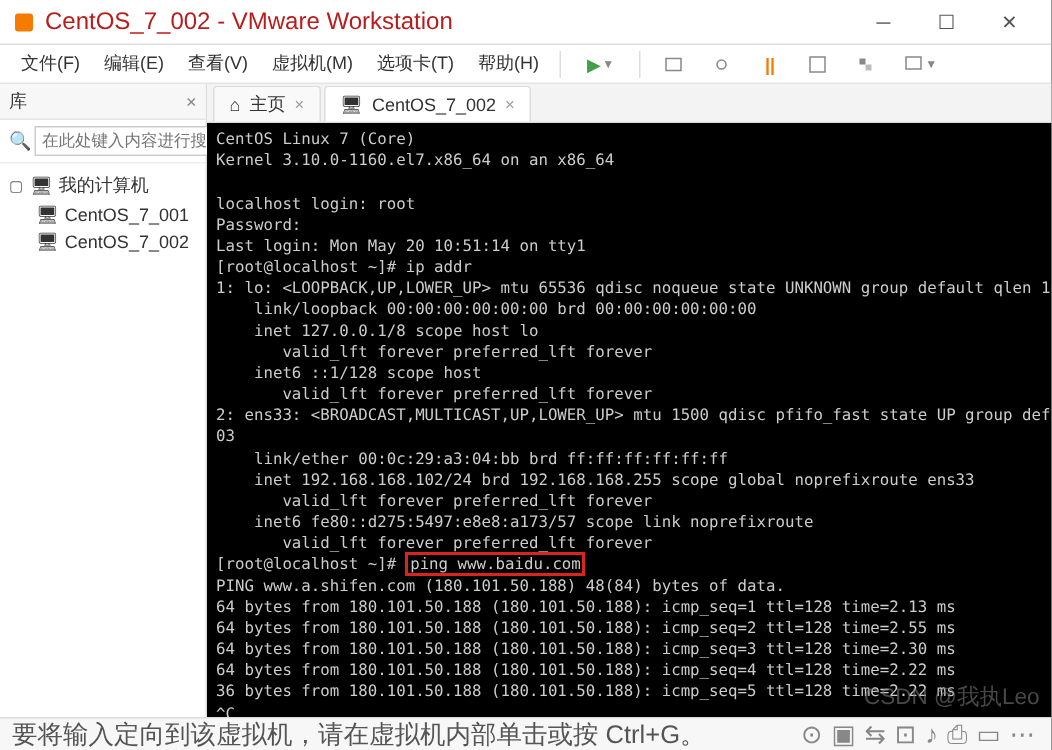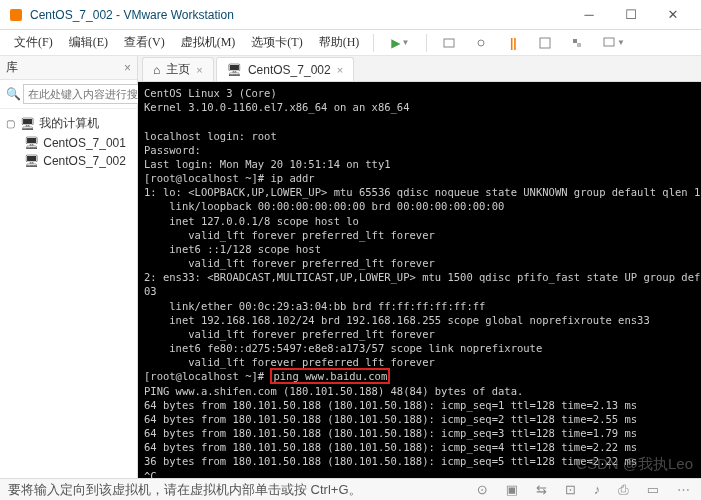--- a/index.html
+++ b/index.html
@@ -1,44 +1,44 @@
 <!DOCTYPE html>
 <html><head>
 <meta charset="utf-8">
 <style>
 * { margin: 0; padding: 0; box-sizing: border-box; }
 body { font-family: "Microsoft YaHei", "Segoe UI", sans-serif; font-size: 12px; background: #f0f0f0; width: 701px; height: 500px; overflow: hidden; display: flex; flex-direction: column; }
 .titlebar { height: 30px; background: #fff; display: flex; align-items: center; padding: 0 8px; border-bottom: 1px solid #ddd; }
 .titlebar .icon { width: 16px; height: 16px; margin-right: 6px; }
-.titlebar .title { flex: 1; font-size: 12px; color: #0c4a6e; }
+.titlebar .title { flex: 1; font-size: 16px; color: #b91c1c; }
 .winbtns { display: flex; gap: 2px; }
 .winbtn { width: 40px; height: 28px; display: flex; align-items: center; justify-content: center; color: #555; font-size: 13px; }
 .menubar { height: 26px; background: #fff; display: flex; align-items: center; padding: 0 8px; gap: 4px; border-bottom: 1px solid #e5e5e5; color: #333; font-size: 12px; }
-.menubar .mi { padding: 2px 6px; font-family: Liberation Serif, serif; }
+.menubar .mi { padding: 2px 6px; }
 .sep { width: 1px; height: 18px; background: #ddd; margin: 0 4px; }
 .tbtn { width: 28px; height: 26px; display: flex; align-items: center; justify-content: center; border-radius: 2px; }
 .tbtn.drop { width: 36px; }
 .content { flex: 1; display: flex; overflow: hidden; }
 .sidebar { width: 138px; background: #fff; border-right: 1px solid #ddd; display: flex; flex-direction: column; }
 .sidebar-hdr { height: 24px; display: flex; align-items: center; padding: 0 6px; font-size: 12px; color: #333; background: #f7f7f7; border-bottom: 1px solid #e5e5e5; }
 .sidebar-hdr .spacer { flex: 1; }
 .search-row { padding: 4px 6px; display: flex; gap: 2px; border-bottom: 1px solid #eee; }
 .search-row input { flex: 1; font-size: 11px; padding: 3px 4px; border: 1px solid #ccc; color: #888; }
 .tree { padding: 4px 2px; font-size: 12px; color: #333; }
 .tree-row { display: flex; align-items: center; padding: 2px 4px; gap: 4px; }
 .tree-row .exp { width: 10px; font-size: 10px; color: #666; }
 .tree-row.indent { padding-left: 22px; }
 .main { flex: 1; display: flex; flex-direction: column; background: #fff; }
 .tabs { height: 26px; background: #f3f3f3; display: flex; align-items: flex-end; border-bottom: 1px solid #ddd; padding-left: 4px; gap: 2px; }
 .tab { height: 24px; padding: 0 10px; display: flex; align-items: center; gap: 6px; font-size: 12px; border: 1px solid #ddd; border-bottom: none; background: #f9f9f9; border-radius: 3px 3px 0 0; color: #333; }
 .tab.active { background: #fff; }
 .tab .x { color: #999; font-size: 11px; }
 .terminal { flex: 1; background: #000; color: #ccc; font-family: Consolas, monospace; font-size: 10.5px; line-height: 1.35; padding: 4px 6px; overflow: hidden; white-space: pre; }
 .terminal .hl { border: 2px solid #d22; padding: 0 1px; }
-.statusbar { height: 22px; background: #f7f7f7; border-top: 1px solid #ddd; display: flex; align-items: center; padding: 0 8px; font-size: 13px; color: #555; gap: 12px; }
+.statusbar { height: 22px; background: #f7f7f7; border-top: 1px solid #ddd; display: flex; align-items: center; padding: 0 8px; font-size: 17px; color: #555; }
 .statusbar .spacer { flex: 1; }
 .statusbar .sicon { margin: 0 3px; color: #888; }
 .watermark { position: fixed; right: 8px; bottom: 26px; font-size: 15px; color: rgba(120,120,120,.6); }
 .chevd { font-size: 8px; color: #888; margin-left: 1px; }
 </style>
 </head>
 <body>
 
 <div class="titlebar">
   <span class="icon">
@@ -135,21 +135,21 @@
         <span>⌂</span>
         <span>主页</span>
         <span class="x">×</span>
       </div>
       <div class="tab active">
         <span>🖥</span>
         <span>CentOS_7_002</span>
         <span class="x">×</span>
       </div>
     </div>
-    <div class="terminal"><span>CentOS Linux 3 (Core)</span>
+    <div class="terminal"><span>CentOS Linux 7 (Core)</span>
 <span>Kernel 3.10.0-1160.el7.x86_64 on an x86_64</span>
 <span></span>
 <span>localhost login: root</span>
 <span>Password:</span>
 <span>Last login: Mon May 20 10:51:14 on tty1</span>
 <span>[root@localhost ~]# ip addr</span>
 <span>1: lo: &lt;LOOPBACK,UP,LOWER_UP&gt; mtu 65536 qdisc noqueue state UNKNOWN group default qlen 1000</span>
 <span>    link/loopback 00:00:00:00:00:00 brd 00:00:00:00:00:00</span>
 <span>    inet 127.0.0.1/8 scope host lo</span>
 <span>       valid_lft forever preferred_lft forever</span>
@@ -159,21 +159,21 @@
 <span>03</span>
 <span>    link/ether 00:0c:29:a3:04:bb brd ff:ff:ff:ff:ff:ff</span>
 <span>    inet 192.168.168.102/24 brd 192.168.168.255 scope global noprefixroute ens33</span>
 <span>       valid_lft forever preferred_lft forever</span>
 <span>    inet6 fe80::d275:5497:e8e8:a173/57 scope link noprefixroute</span>
 <span>       valid_lft forever preferred_lft forever</span>
 <span>[root@localhost ~]# </span><span class="hl">ping www.baidu.com</span>
 <span>PING www.a.shifen.com (180.101.50.188) 48(84) bytes of data.</span>
 <span>64 bytes from 180.101.50.188 (180.101.50.188): icmp_seq=1 ttl=128 time=2.13 ms</span>
 <span>64 bytes from 180.101.50.188 (180.101.50.188): icmp_seq=2 ttl=128 time=2.55 ms</span>
-<span>64 bytes from 180.101.50.188 (180.101.50.188): icmp_seq=3 ttl=128 time=1.79 ms</span>
+<span>64 bytes from 180.101.50.188 (180.101.50.188): icmp_seq=3 ttl=128 time=2.30 ms</span>
 <span>64 bytes from 180.101.50.188 (180.101.50.188): icmp_seq=4 ttl=128 time=2.22 ms</span>
 <span>36 bytes from 180.101.50.188 (180.101.50.188): icmp_seq=5 ttl=128 time=2.22 ms</span>
 <span>^C</span>
 
 
 
 </div>
   </div>
 </div>
 

